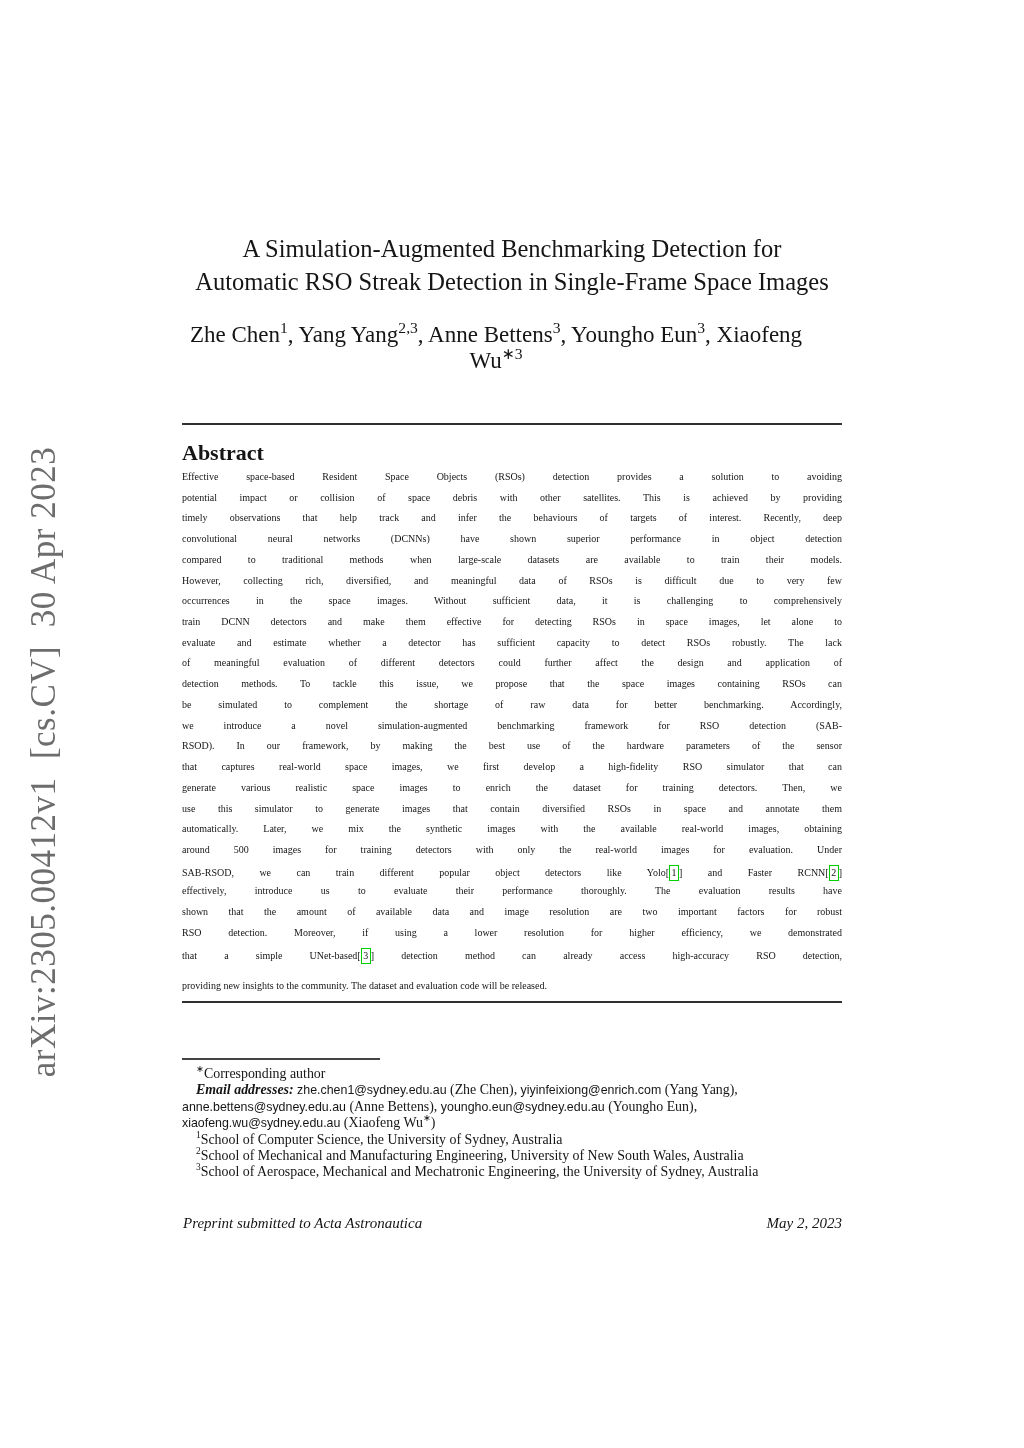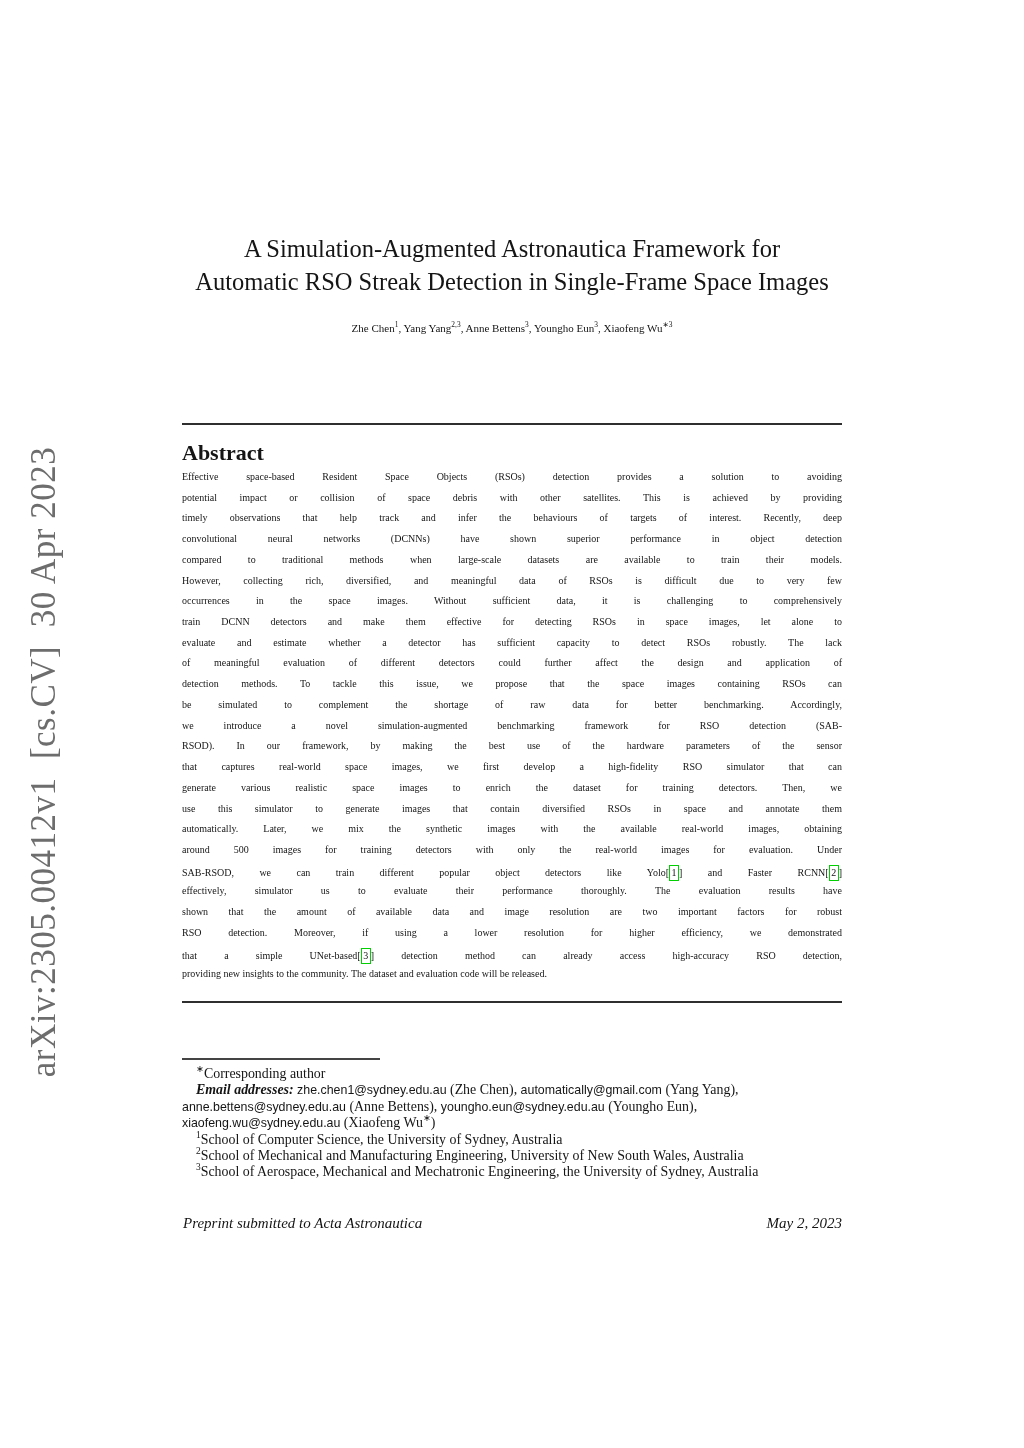--- a/index.html
+++ b/index.html
@@ -3,46 +3,46 @@
 <meta charset="utf-8">
 <style>
   html,body{margin:0;padding:0;background:#ffffff;}
   .page{position:relative;width:1024px;height:1448px;background:#ffffff;overflow:hidden;
         font-family:"Liberation Serif",serif;color:#151515;}
   .watermark{position:absolute;left:44px;top:762px;
         transform:translate(-50%,-50%) rotate(-90deg);
         font-size:35px;color:#6d6d6d;white-space:pre;letter-spacing:.5px;}
   .title{position:absolute;left:182px;width:660px;top:233px;text-align:center;
         font-size:24.5px;line-height:32.5px;}
-  .authors{position:absolute;left:182px;width:660px;top:322px;text-align:center;font-size:11px;}
+  .authors{position:absolute;left:166px;width:660px;top:322px;text-align:center;font-size:23px;}
   sup{font-size:68%;line-height:0;}
   .rule{position:absolute;left:182px;width:660px;height:1.7px;background:#2f2f2f;}
   .rule-top{top:423px;} .rule-bottom{top:1001px;}
   .fn-rule{position:absolute;left:182px;top:1058px;width:198px;height:1.5px;background:#444;}
   .abs-head{position:absolute;left:182px;top:440px;font-weight:bold;font-size:22px;}
   .abstract{position:absolute;left:182px;width:660px;top:471px;font-size:10px;}
   .abs-line{height:20.72px;text-align:justify;text-align-last:justify;}
-  .abs-line.last{text-align-last:left;}
+  .abs-line.last{text-align-last:left;margin-top:12px;}
   .cite{display:inline-block;border:1.4px solid #00d000;padding:0 1.5px;line-height:14px;}
   .footnotes{position:absolute;left:182px;width:660px;top:1066px;font-size:13.9px;line-height:16.4px;}
   .fn-indent{padding-left:14px;}
   .s-m{font-family:Liberation Sans, sans-serif;font-size:12.4px;}
   .s-i{font-style:italic;font-weight:bold;}
   .footer-left{position:absolute;left:183px;top:1215px;font-style:italic;font-size:15px;}
   .footer-right{position:absolute;right:182px;top:1215px;font-style:italic;font-size:15px;}
 </style>
 </head>
 <body>
 
 <div class="page">
 
   <div class="watermark">arXiv:2305.00412v1  [cs.CV]  30 Apr 2023</div>
 
   <div class="title">
-    <div>A Simulation-Augmented Astronautica Framework for</div>
+    <div>A Simulation-Augmented Benchmarking Detection for</div>
     <div>Automatic RSO Streak Detection in Single-Frame Space Images</div>
   </div>
 
   <div class="authors"><span>Zhe Chen</span><sup>1</sup><span>, Yang Yang</span><sup>2,3</sup><span>, Anne Bettens</span><sup>3</sup><span>, Youngho Eun</span><sup>3</sup><span>, Xiaofeng Wu</span><sup>∗3</sup></div>
 
   <div class="rule rule-top"></div>
 
   <div class="abs-head">Abstract</div>
 
   <div class="abstract">
@@ -59,34 +59,34 @@
       <div class="abs-line">detection methods. To tackle this issue, we propose that the space images containing RSOs can</div>
       <div class="abs-line">be simulated to complement the shortage of raw data for better benchmarking. Accordingly,</div>
       <div class="abs-line">we introduce a novel simulation-augmented benchmarking framework for RSO detection (SAB-</div>
       <div class="abs-line">RSOD). In our framework, by making the best use of the hardware parameters of the sensor</div>
       <div class="abs-line">that captures real-world space images, we first develop a high-fidelity RSO simulator that can</div>
       <div class="abs-line">generate various realistic space images to enrich the dataset for training detectors. Then, we</div>
       <div class="abs-line">use this simulator to generate images that contain diversified RSOs in space and annotate them</div>
       <div class="abs-line">automatically. Later, we mix the synthetic images with the available real-world images, obtaining</div>
       <div class="abs-line">around 500 images for training detectors with only the real-world images for evaluation. Under</div>
       <div class="abs-line">SAB-RSOD, we can train different popular object detectors like Yolo[<span class="cite">1</span>] and Faster RCNN[<span class="cite">2</span>]</div>
-      <div class="abs-line">effectively, simulator us to evaluate their performance thoroughly. The evaluation results have</div>
+      <div class="abs-line">effectively, introduce us to evaluate their performance thoroughly. The evaluation results have</div>
       <div class="abs-line">shown that the amount of available data and image resolution are two important factors for robust</div>
       <div class="abs-line">RSO detection. Moreover, if using a lower resolution for higher efficiency, we demonstrated</div>
       <div class="abs-line">that a simple UNet-based[<span class="cite">3</span>] detection method can already access high-accuracy RSO detection,</div>
       <div class="abs-line last">providing new insights to the community. The dataset and evaluation code will be released.</div>
     </div>
 
   <div class="rule rule-bottom"></div>
 
   <div class="fn-rule"></div>
 
   <div class="footnotes">
     <div class="fn-indent"><sup>∗</sup><span>Corresponding author</span></div>
-    <div class="fn-indent"><span class="s-i">Email addresses: </span><span class="s-m">zhe.chen1@sydney.edu.au</span><span> (Zhe Chen), </span><span class="s-m">automatically@gmail.com</span><span> (Yang Yang),</span></div>
+    <div class="fn-indent"><span class="s-i">Email addresses: </span><span class="s-m">zhe.chen1@sydney.edu.au</span><span> (Zhe Chen), </span><span class="s-m">yiyinfeixiong@enrich.com</span><span> (Yang Yang),</span></div>
     <div><span class="s-m">anne.bettens@sydney.edu.au</span><span> (Anne Bettens), </span><span class="s-m">youngho.eun@sydney.edu.au</span><span> (Youngho Eun),</span></div>
     <div><span class="s-m">xiaofeng.wu@sydney.edu.au</span><span> (Xiaofeng Wu</span><sup>∗</sup><span>)</span></div>
     <div class="fn-indent"><sup>1</sup><span>School of Computer Science, the University of Sydney, Australia</span></div>
     <div class="fn-indent"><sup>2</sup><span>School of Mechanical and Manufacturing Engineering, University of New South Wales, Australia</span></div>
     <div class="fn-indent"><sup>3</sup><span>School of Aerospace, Mechanical and Mechatronic Engineering, the University of Sydney, Australia</span></div>
   </div>
 
   <div class="footer-left">Preprint submitted to Acta Astronautica</div>
   <div class="footer-right">May 2, 2023</div>
 

